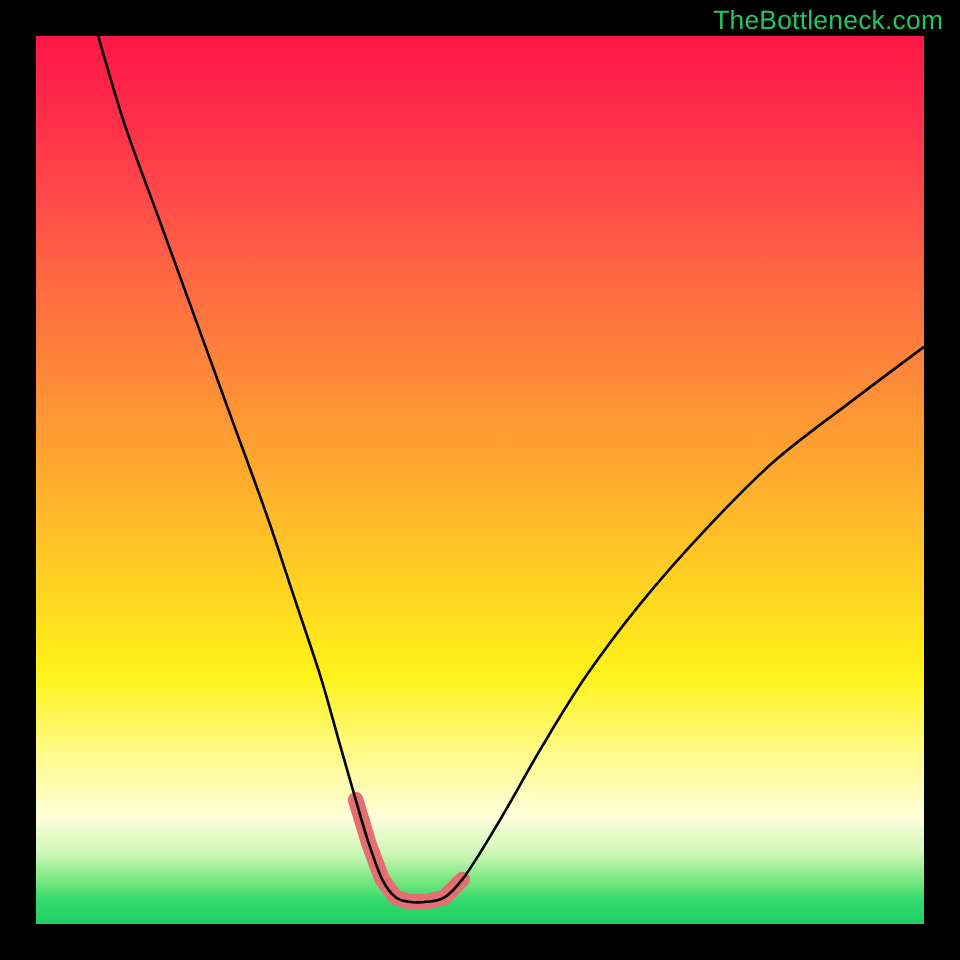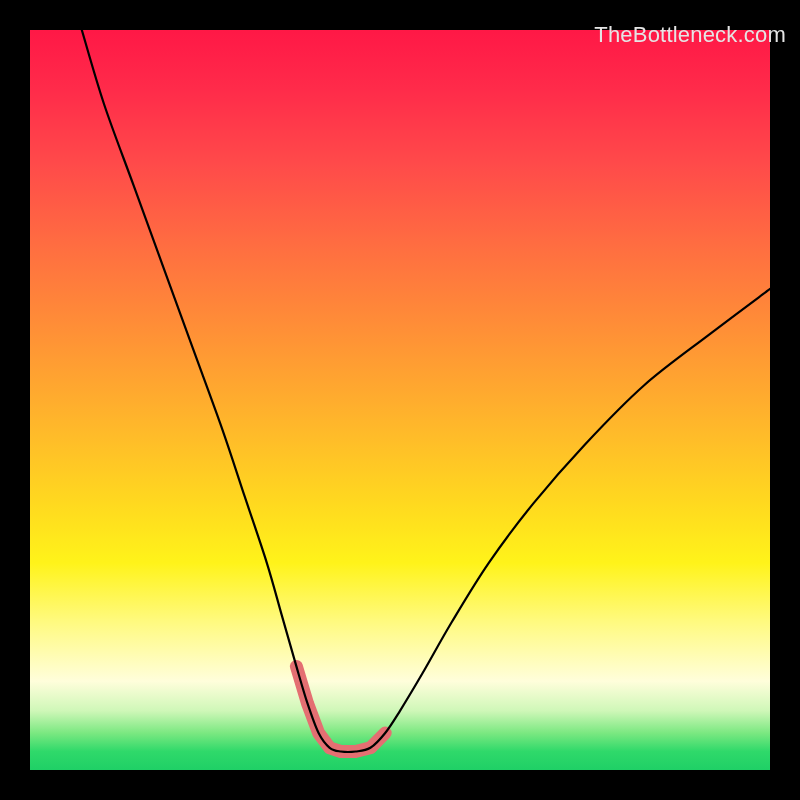--- a/index.html
+++ b/index.html
@@ -6,23 +6,23 @@
     margin: 0;
     padding: 0;
     width: 800px;
     height: 800px;
     background: #000;
     position: relative;
     font-family: Arial, Helvetica, sans-serif;
   }
   .watermark {
     position: absolute;
-    top: 22px;
+    top: 4px;
     right: 14px;
-    color: #e5e5e5;
+    color: #22c55e;
     font-size: 22px;
     font-weight: 400;
     letter-spacing: 0.2px;
     z-index: 10;
   }
   .plot-area {
     position: absolute;
     left: 30px;
     top: 30px;
     width: 740px;

